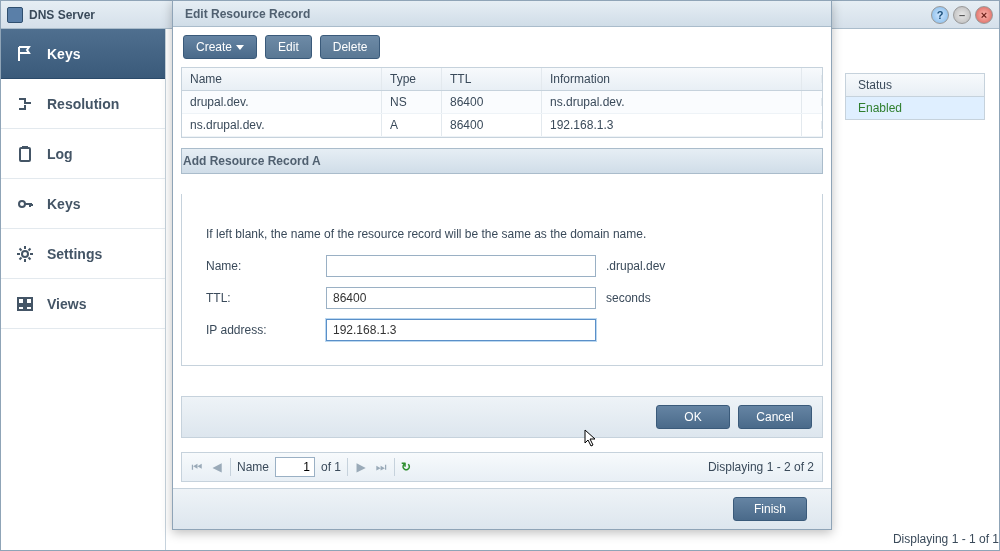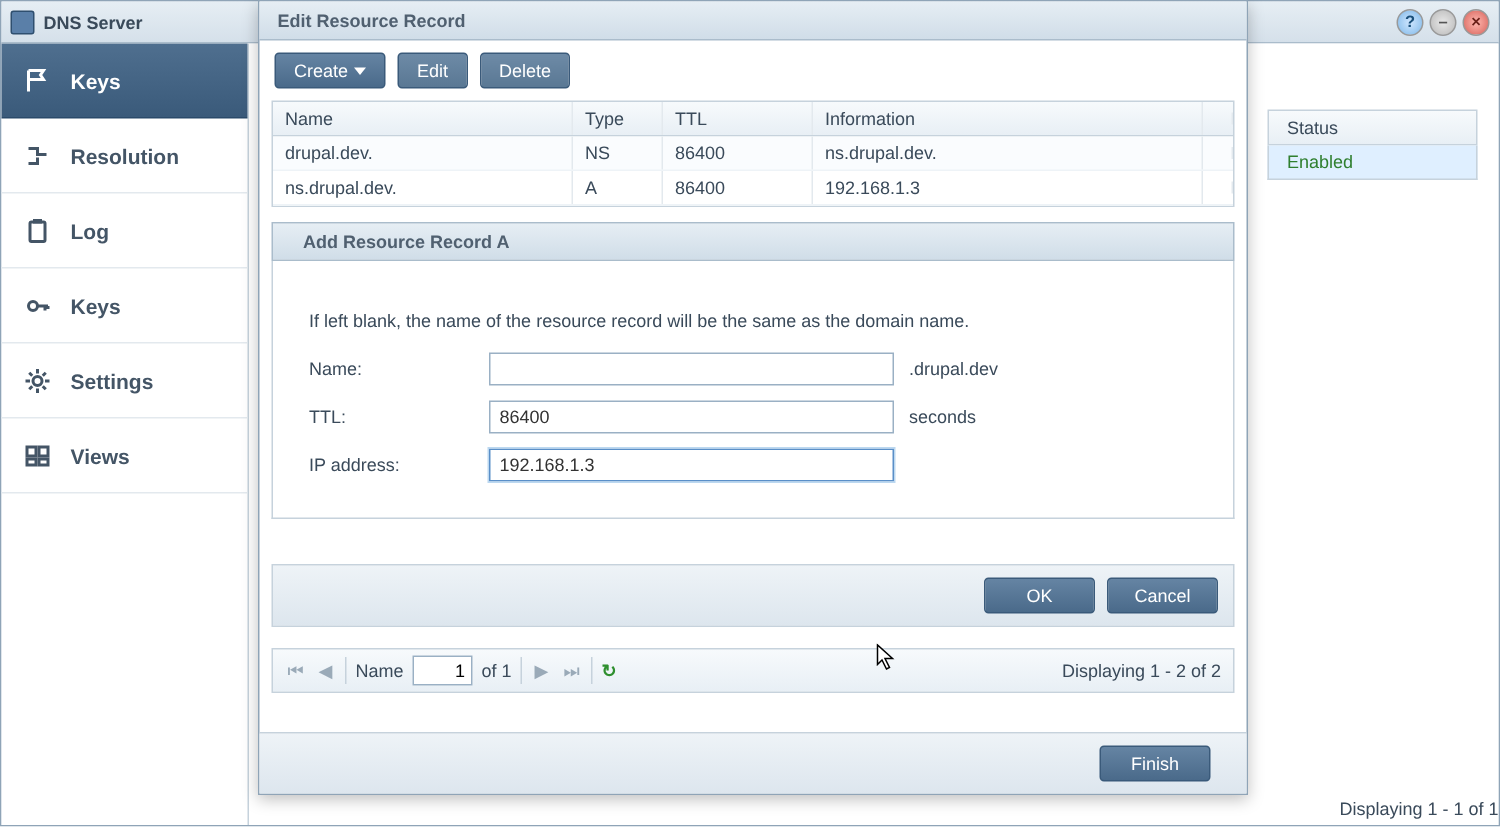--- a/index.html
+++ b/index.html
@@ -190,30 +190,31 @@
   .inner-panel {
     margin: 10px 8px 0;
     background: #fff;
     display: flex;
     flex-direction: column;
   }
   .inner-title {
     height: 26px;
     background: linear-gradient(#e6eef4,#d0dde8);
     border: 1px solid #aabccb;
-    padding: 0 20px;
+    padding: 0 1px;
     display: flex;
     align-items: center;
     font-weight: bold;
     color: #506070;
   }
   .inner-body {
     border: 1px solid #c6d2dc;
     border-top: none;
     padding: 33px 24px 14px;
+    margin-top: 20px;
   }
   .hint {
     color: #3a4a5a;
     margin-bottom: 14px;
   }
   .field-row {
     display: flex;
     align-items: center;
     margin-bottom: 10px;
   }

